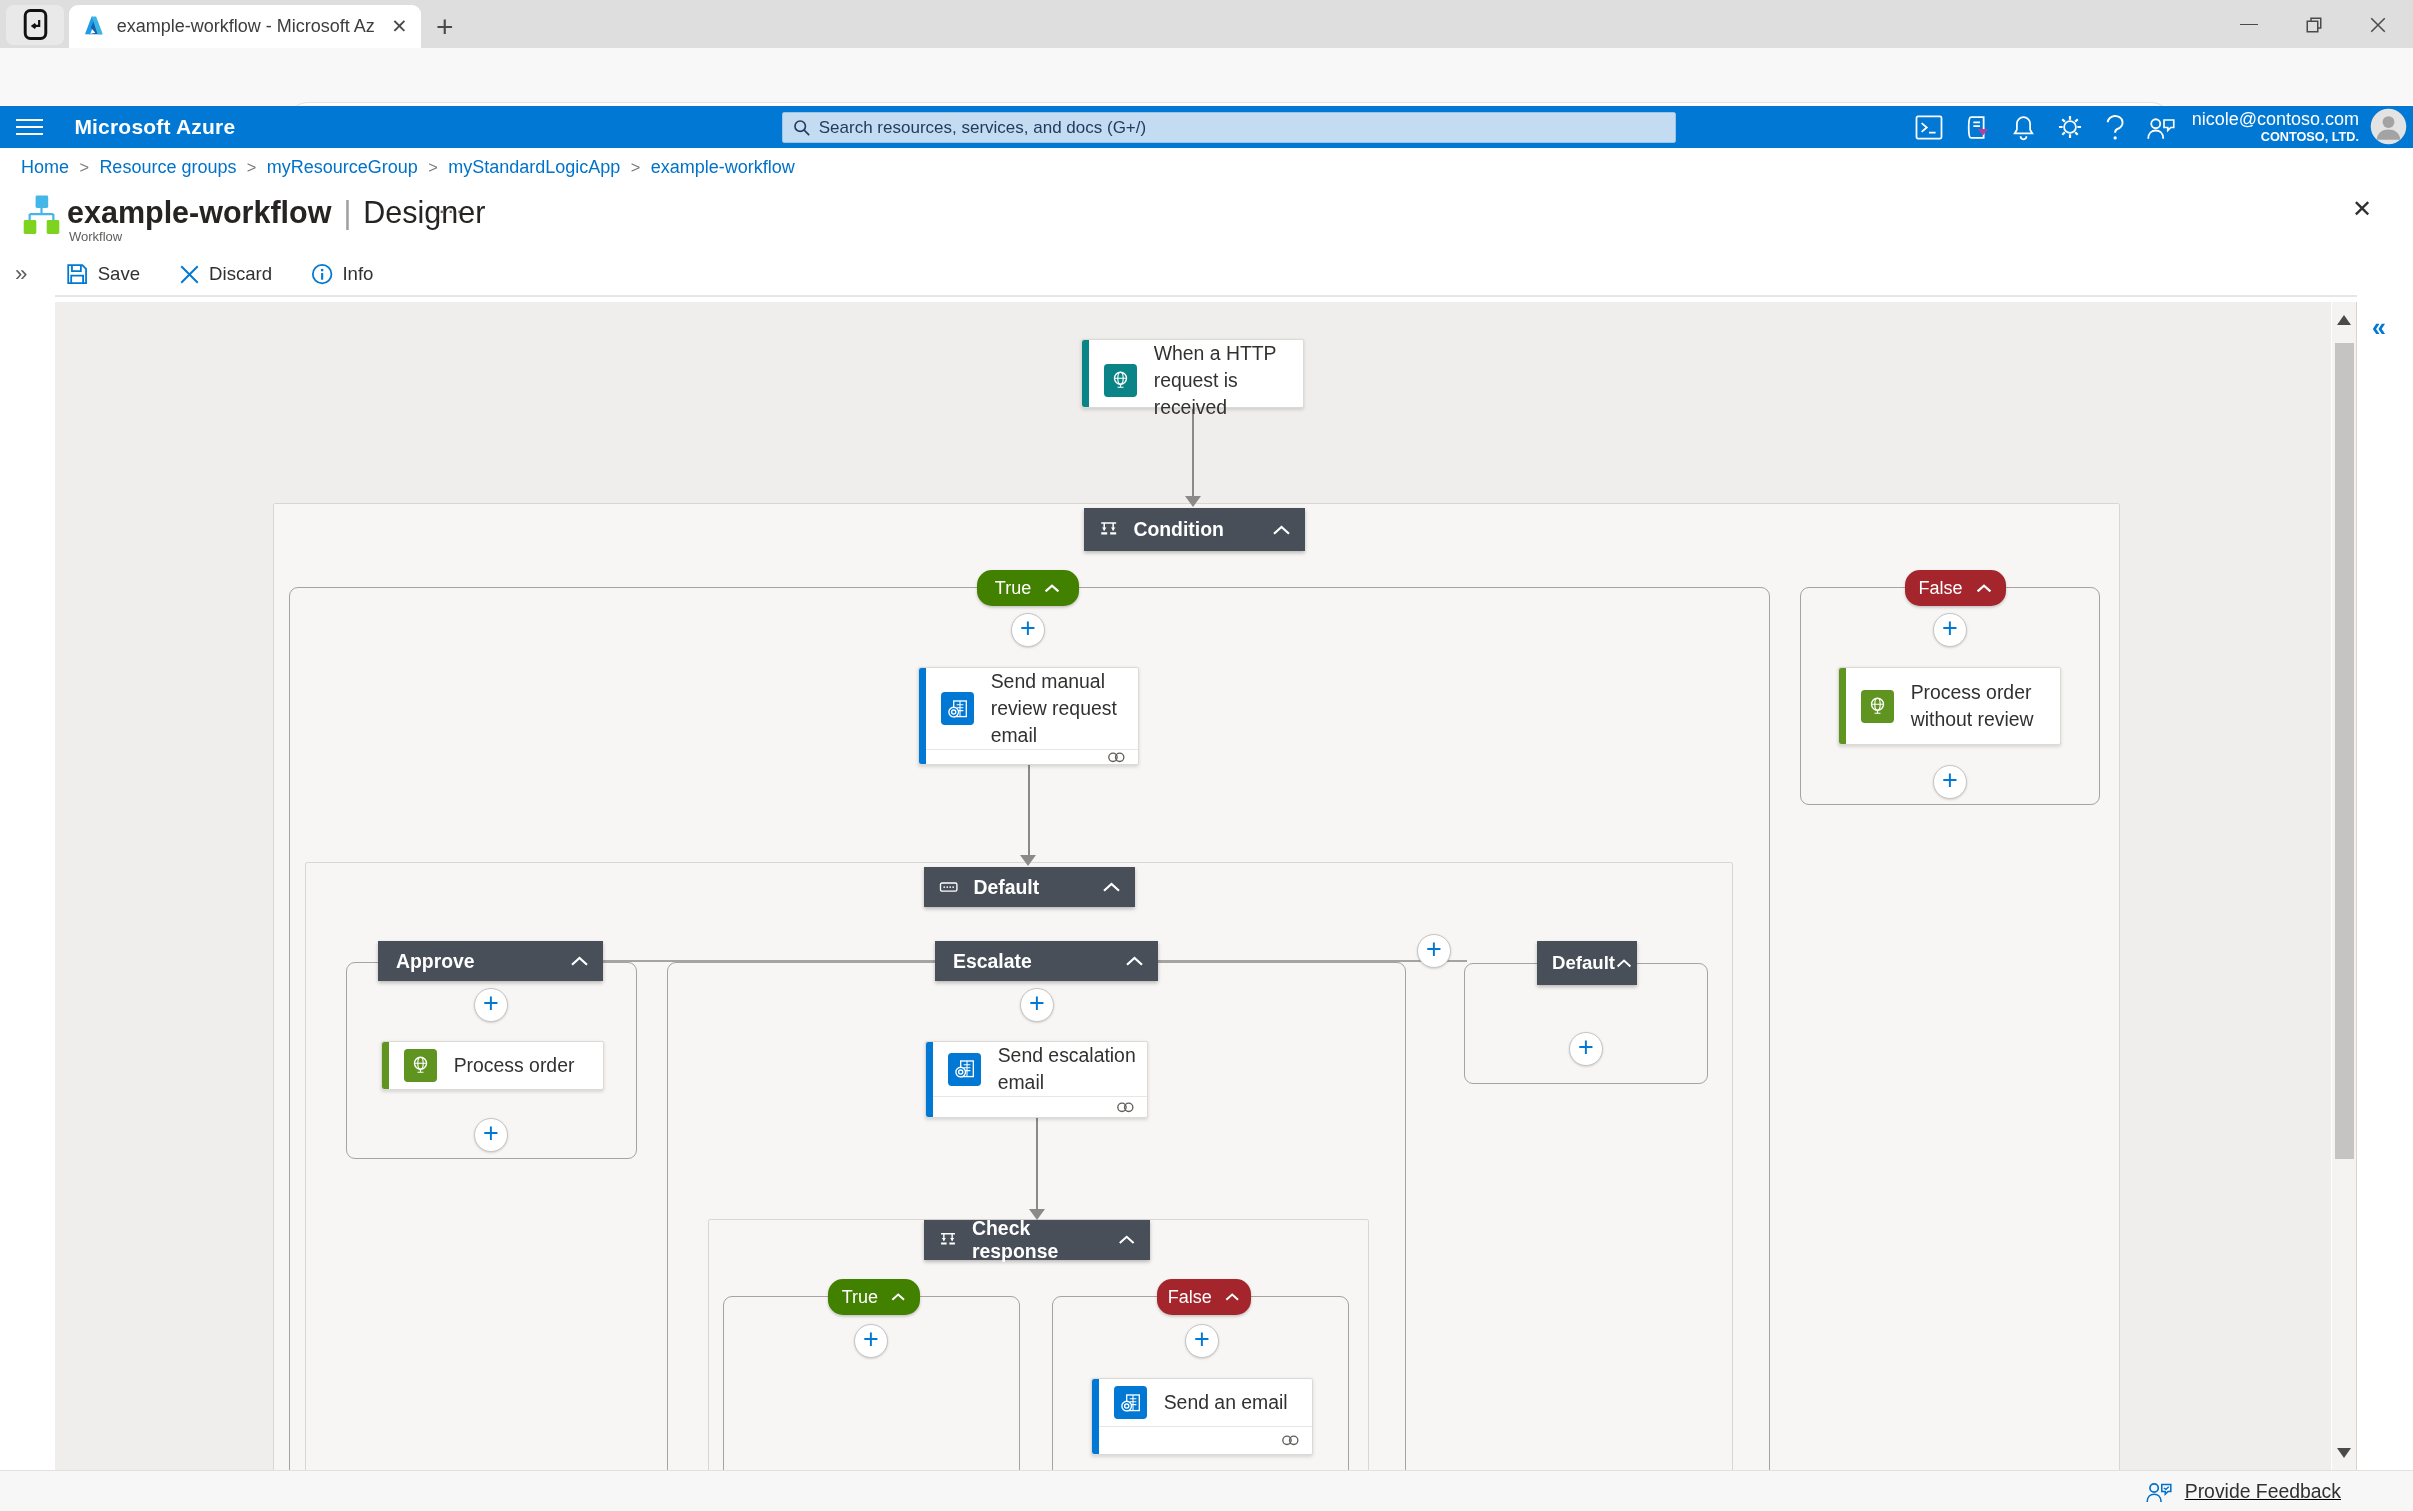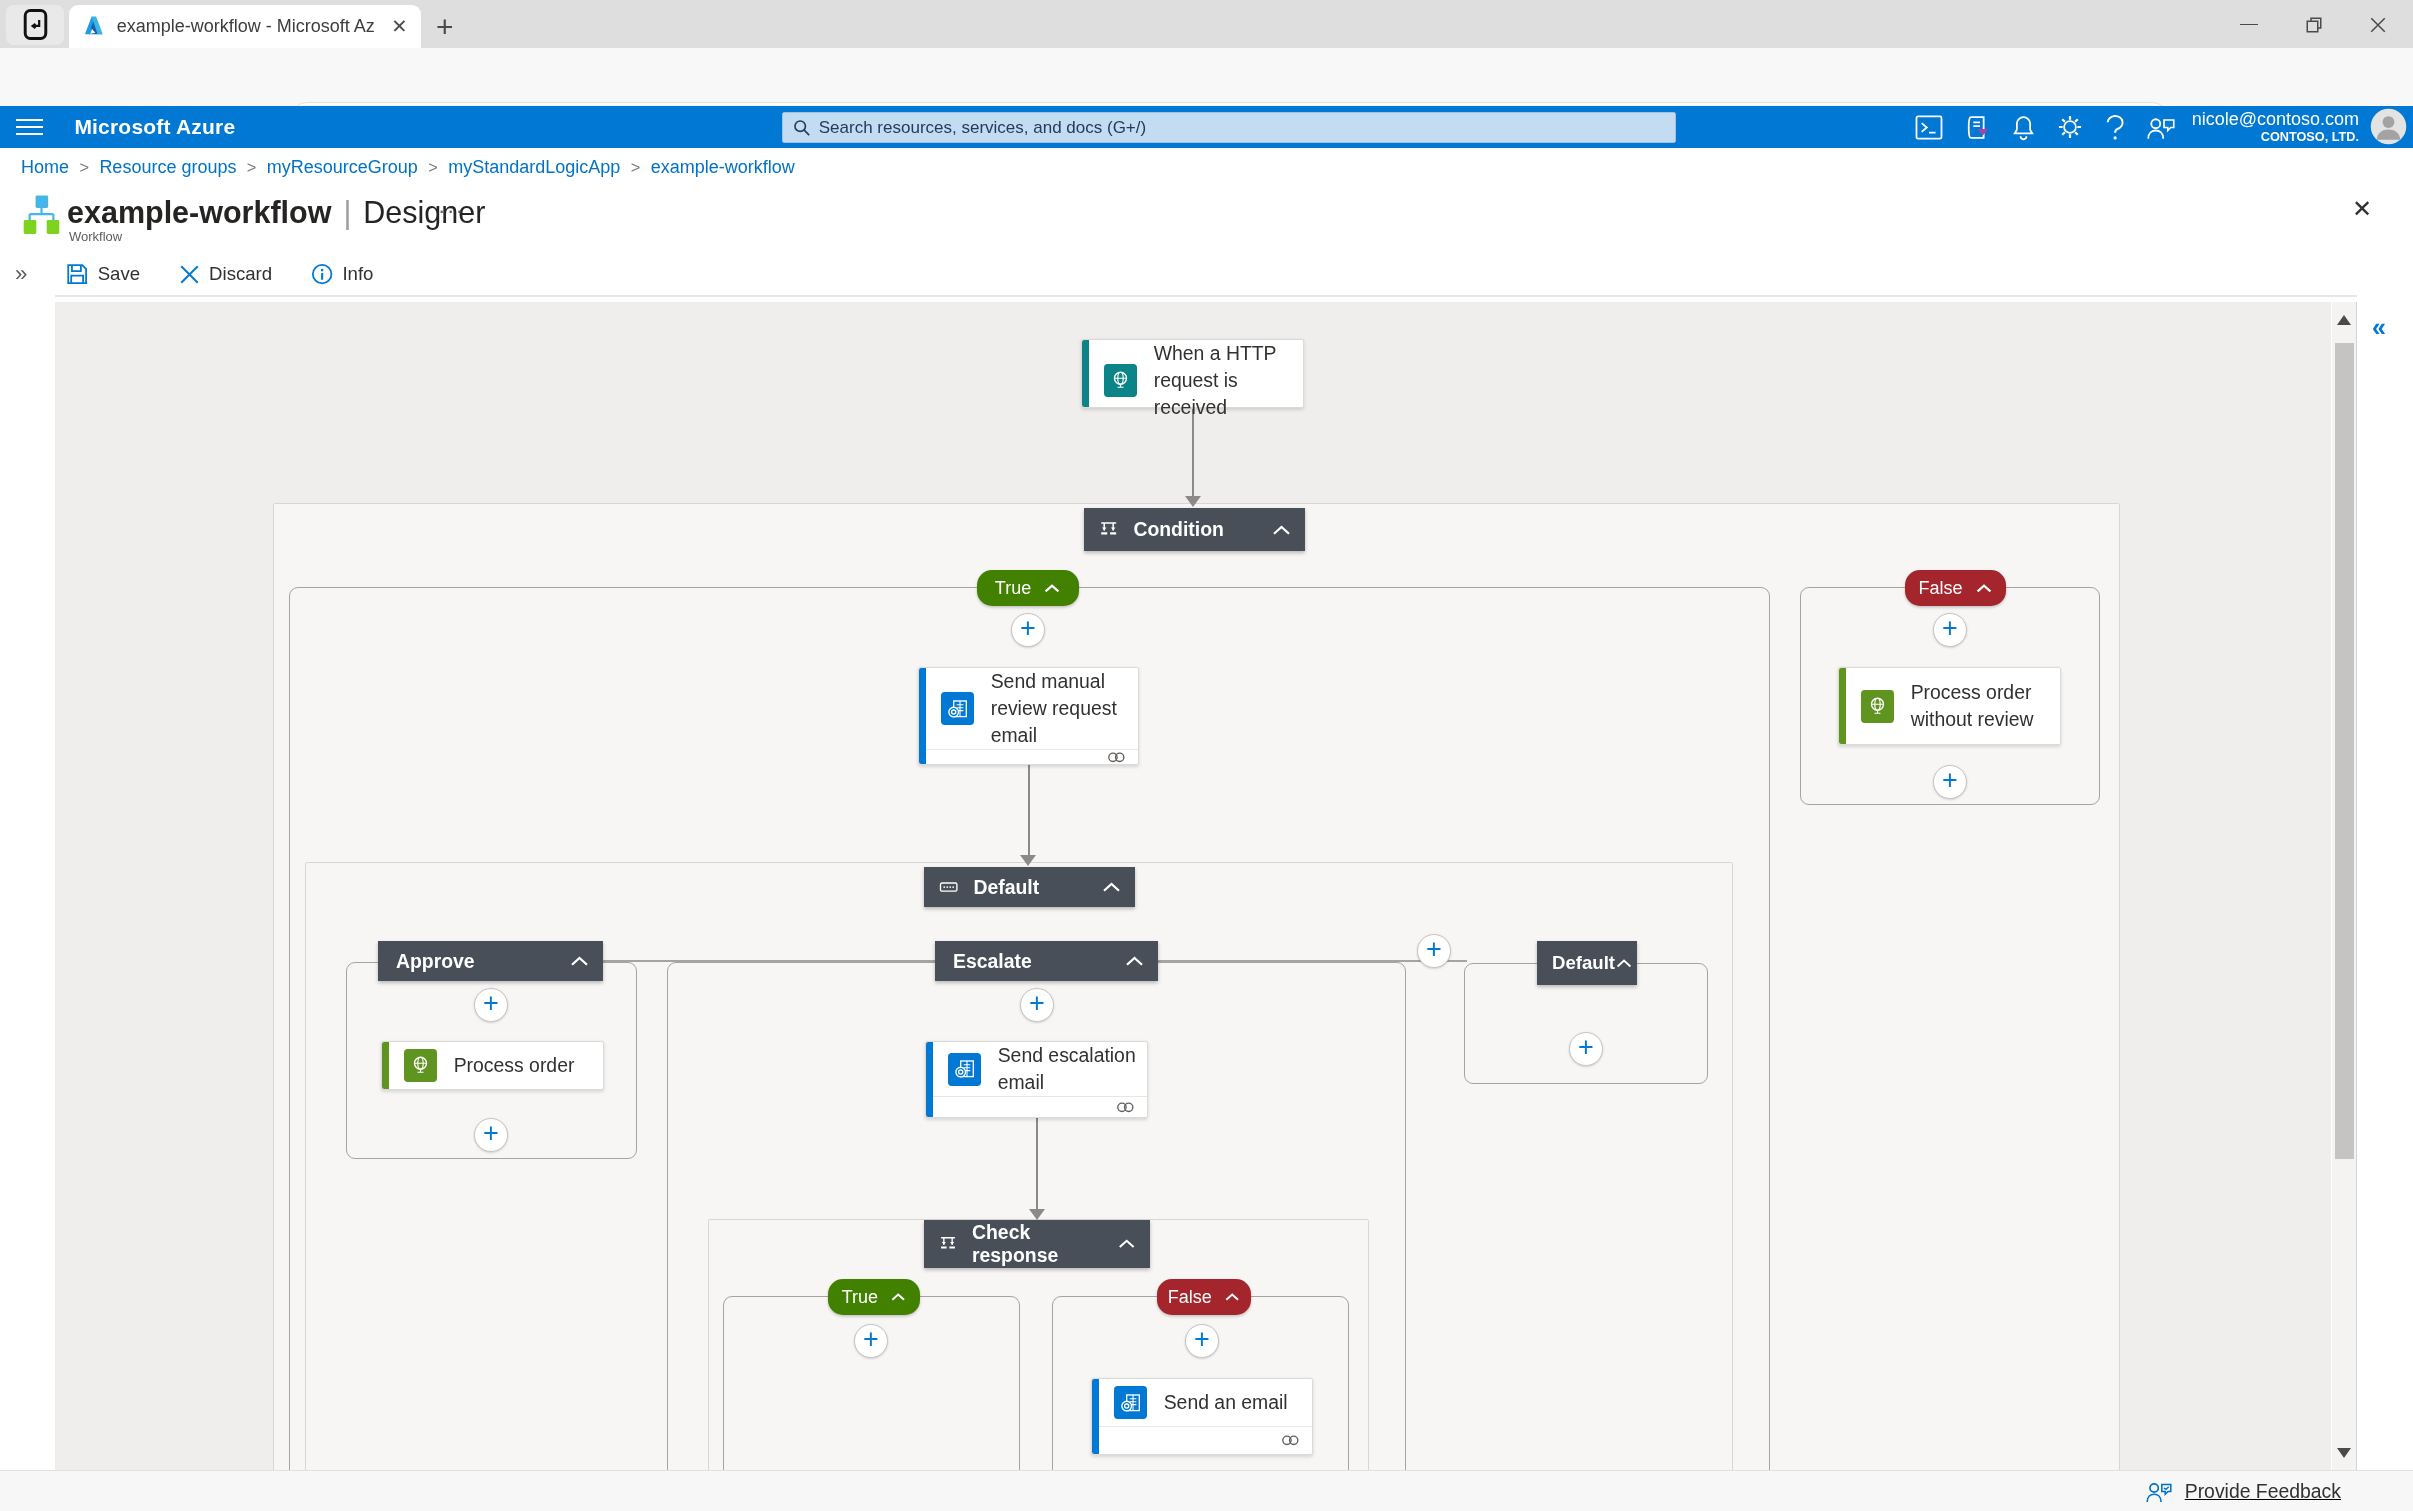--- a/index.html
+++ b/index.html
@@ -471,21 +471,21 @@
       <span class="hchev" style="margin-right:9px;">
           <svg width="18" height="10.4" viewBox="0 0 28 16">
             <polyline points="4,13 14,4 24,13" fill="none" stroke="#fff" stroke-width="3"></polyline>
           </svg>
         </span>
     </div>
     <div class="plus" style="left:1514px;top:730px;">
         <span>+</span>
       </div>
 
-    <div class="shead" style="left:869px;top:918px;width:226px;height:48px;">
+    <div class="shead" style="left:869px;top:918px;width:226px;height:40px;">
       <span class="hicon">
           <svg width="18" height="18" viewBox="0 0 26 26">
             <path d="M3 4 h20 M7 4 v10 M19 4 v10" stroke="#fff" stroke-width="2" fill="none"></path>
             <path d="M7 14 l-3 -4 h6 z M19 14 l-3 -4 h6 z" fill="#fff"></path>
             <path d="M3 18 h8 M15 18 h8" stroke="#fff" stroke-width="3"></path>
           </svg>
         </span>
       <span class="hlabel">Check response</span>
       <span class="hchev">
           <svg width="19.4" height="11.2" viewBox="0 0 28 16">

